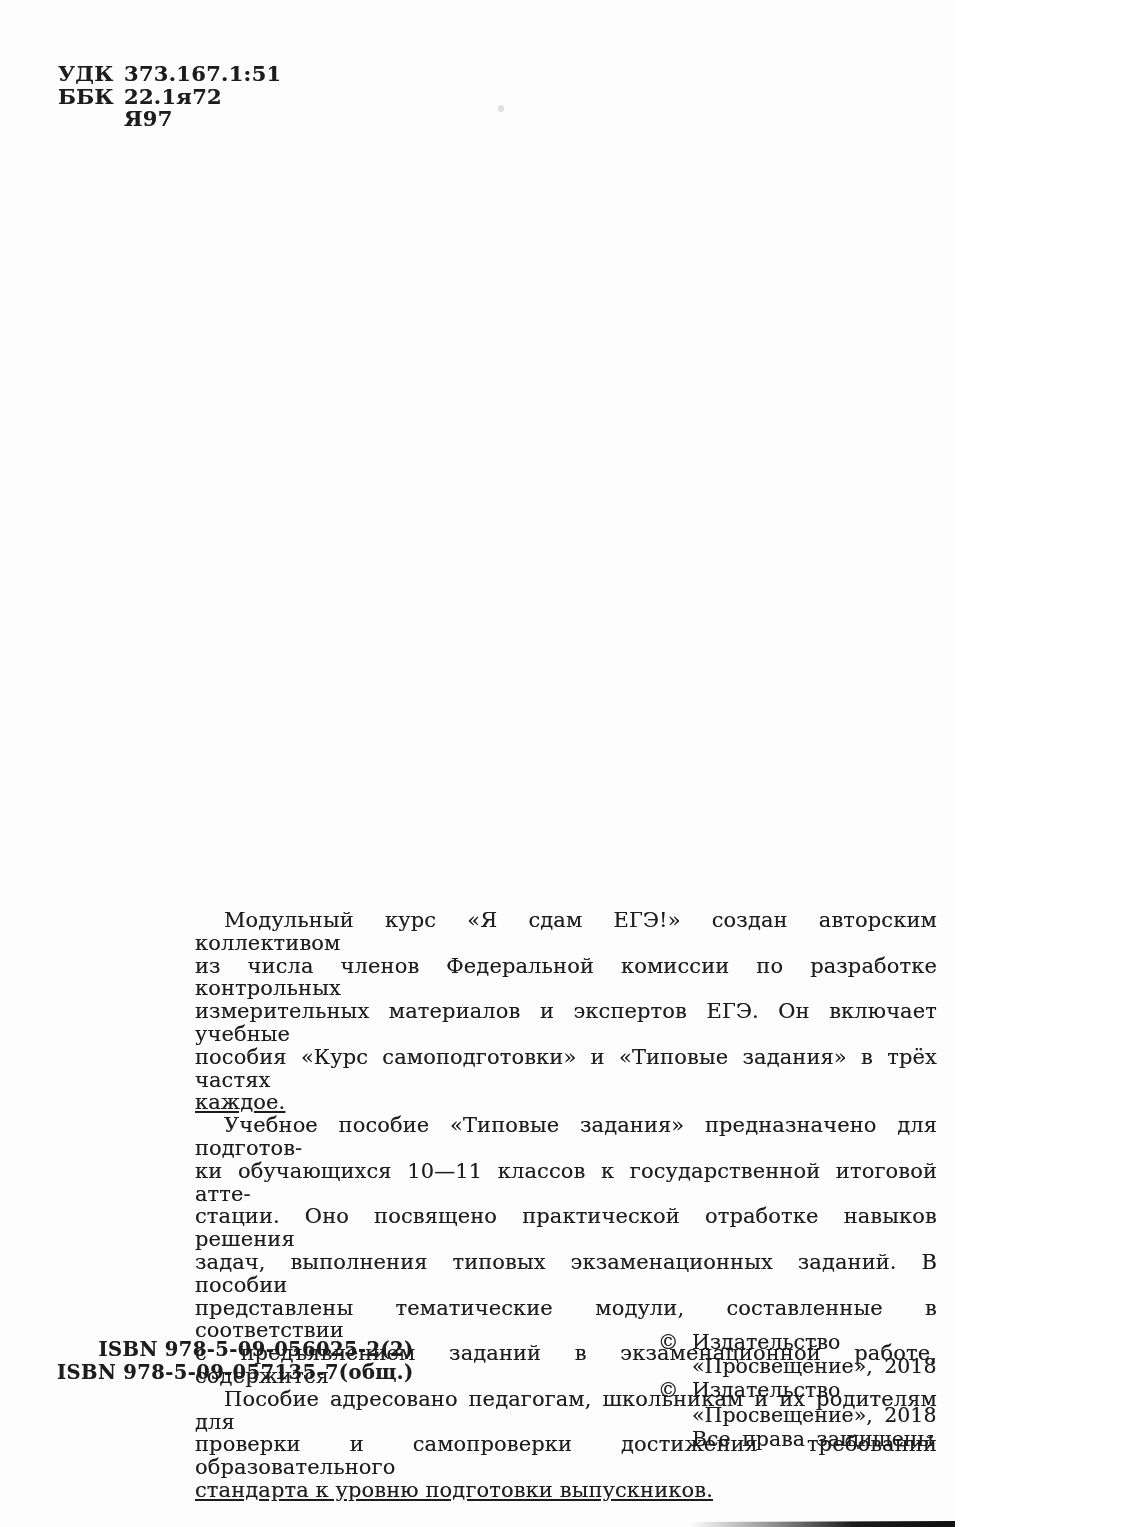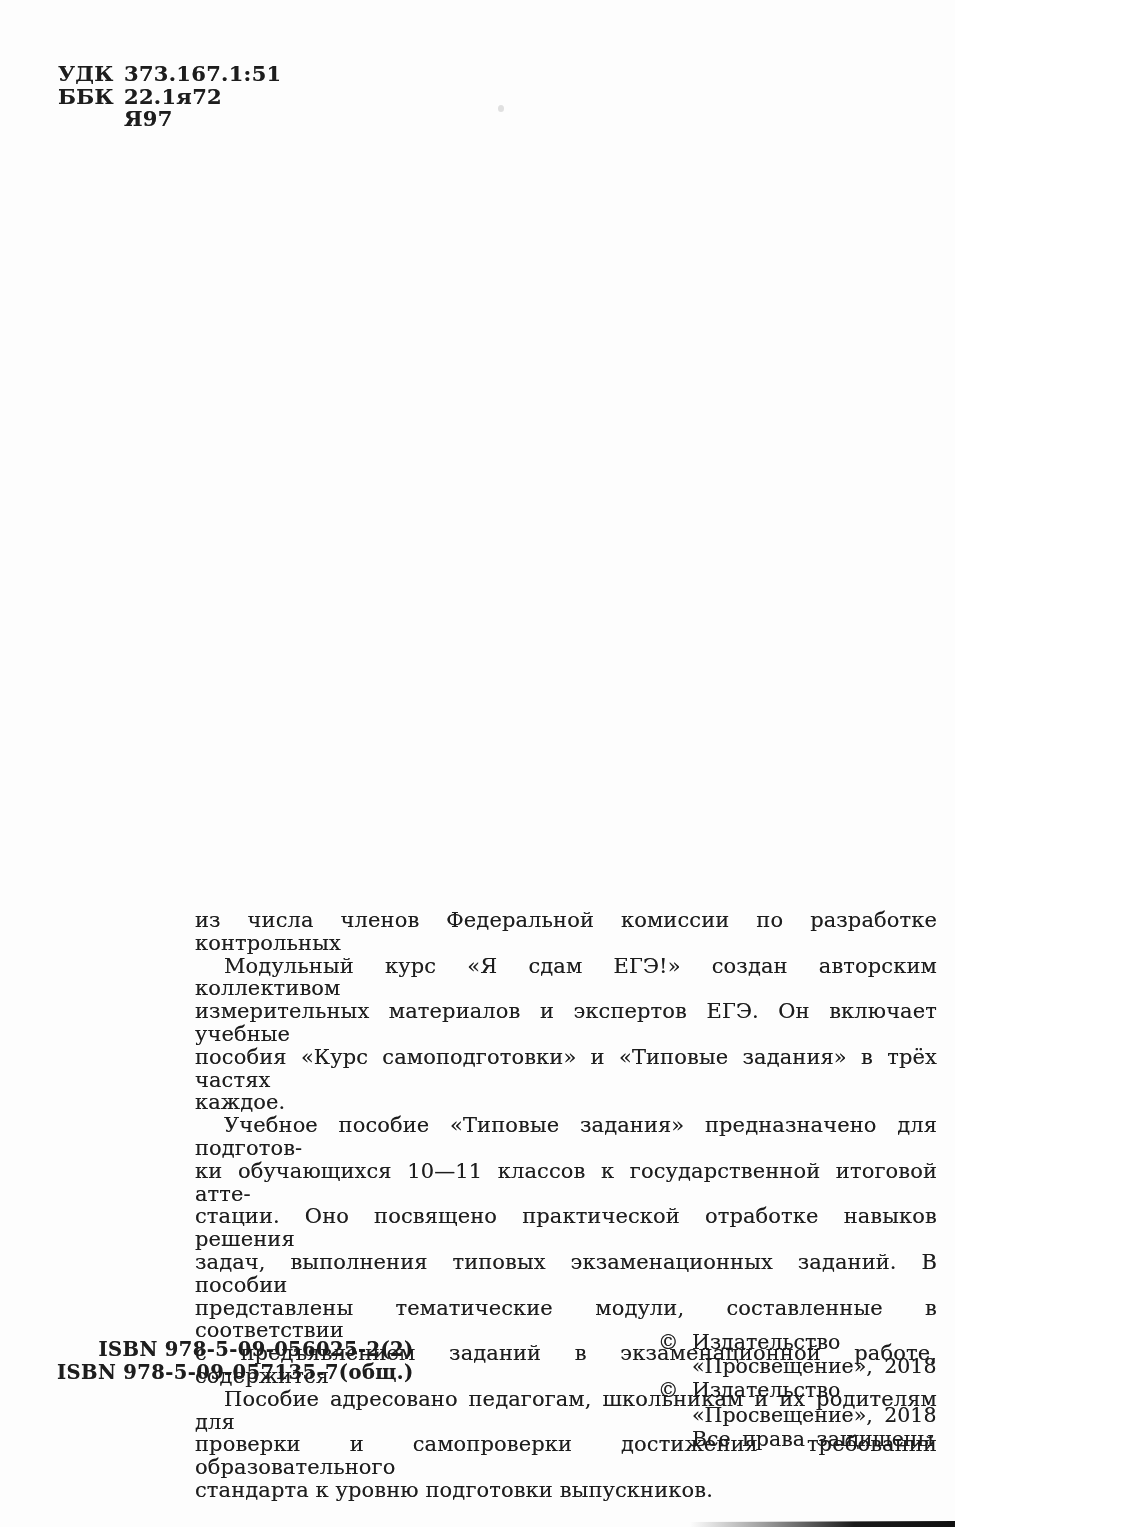--- a/index.html
+++ b/index.html
@@ -24,21 +24,21 @@
     position:absolute;left:1004px;top:56px;
     font-size:34px;line-height:34px;font-weight:700;letter-spacing:1px;margin-left:48px;
   }
   
   .annotation{
     position:absolute;left:195px;top:909px;width:742px;
     font-size:21px;line-height:22.8px;letter-spacing:.1px;
   }
   .para .line{text-align:justify;text-align-last:justify;text-justify:inter-word;}
   .para .line.first{text-indent:29px;}
-  .para .line.last{text-align:left;text-align-last:left;}
+  .para .line.last{text-align:left;text-align-last:left;text-decoration:underline;}
   
   .isbn{
     position:absolute;left:57px;top:1339px;
     font-size:19.5px;line-height:22.6px;font-weight:700;letter-spacing:.4px;text-align:right;
   }
   
   .copyright{
     position:absolute;left:658px;top:1330px;
     font-size:20.5px;line-height:24.2px;
   }
@@ -77,22 +77,22 @@
     <div class="c-row">
       <span class="c-label"></span>
       <span>Я97</span>
     </div>
   </div>
 
   <div class="age">12+</div>
 
   <div class="annotation">
       <div class="para">
+        <div class="line first">Модульный курс «Я сдам ЕГЭ!» создан авторским коллективом</div>
         <div class="line">из числа членов Федеральной комиссии по разработке контрольных</div>
-        <div class="line first">Модульный курс «Я сдам ЕГЭ!» создан авторским коллективом</div>
         <div class="line">измерительных материалов и экспертов ЕГЭ. Он включает учебные</div>
         <div class="line">пособия «Курс самоподготовки» и «Типовые задания» в трёх частях</div>
         <div class="line last">каждое.</div>
       </div>
       <div class="para">
         <div class="line first">Учебное пособие «Типовые задания» предназначено для подготов-</div>
         <div class="line">ки обучающихся 10—11 классов к государственной итоговой атте-</div>
         <div class="line">стации. Оно посвящено практической отработке навыков решения</div>
         <div class="line">задач, выполнения типовых экзаменационных заданий. В пособии</div>
         <div class="line">представлены тематические модули, составленные в соответствии</div>

